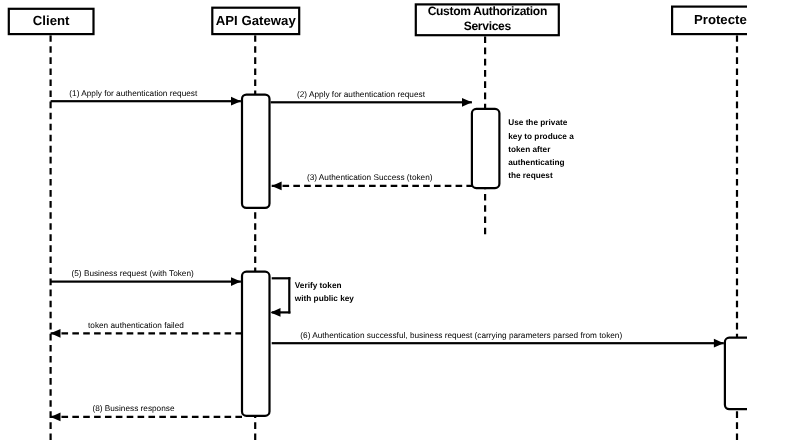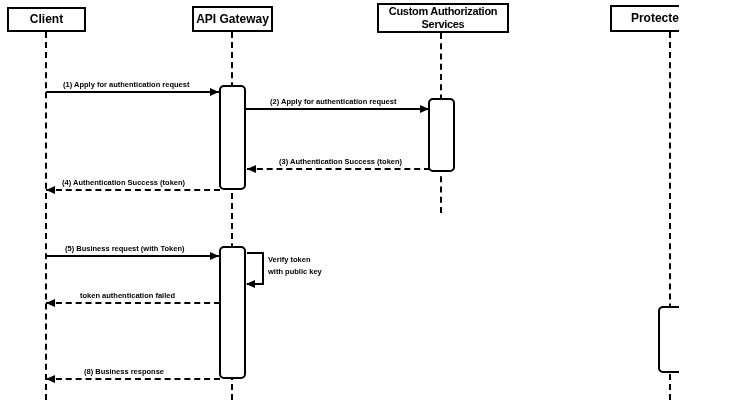--- a/index.html
+++ b/index.html
@@ -21,21 +21,21 @@
     position:absolute;background:#fff;border:2px solid #000;border-radius:5px;
     box-sizing:border-box;z-index:2;
   }
   
   .msg{position:absolute;height:14px;z-index:3;}
   .msg-line{position:absolute;left:0;right:0;bottom:0;height:0;}
   .msg-line.solid{border-top:2px solid #000;}
   .msg-line.dashed{border-top:2px dashed #000;}
   .msg-label{
     position:absolute;bottom:4px;white-space:nowrap;
-    font-size:7.5px;font-weight:bold;line-height:9px;margin-top:34px;
+    font-size:7.5px;font-weight:normal;line-height:9px;margin-top:34px;
   }
   .arrowhead{position:absolute;bottom:-3px;width:0;height:0;
     border-top:4px solid transparent;border-bottom:4px solid transparent;}
   .arrowhead.right{right:0;border-left:9px solid #000;}
   .arrowhead.left{left:0;border-right:9px solid #000;}
   
   .self-loop{
     position:absolute;left:247px;top:252px;width:17px;height:33px;z-index:3;
     border-top:2px solid #000;border-right:2px solid #000;border-bottom:2px solid #000;
     box-sizing:border-box;
@@ -74,58 +74,63 @@
   <div class="activation" style="left:219px;top:246px;width:27px;height:133px;"></div>
   <div class="activation" style="left:428px;top:98px;width:27px;height:74px;"></div>
   <div class="activation" style="left:658px;top:306px;width:27px;height:67px;"></div>
 
   <div class="msg" style="left:46px;top:79px;width:173px;">
     <div class="msg-label" style="left:17px;">(1) Apply for authentication request</div>
     <div class="msg-line solid"></div>
     <div class="arrowhead right"></div>
   </div>
 
-  <div class="msg" style="left:246px;top:96px;width:183px;">
+  <div class="msg" style="left:246px;top:80px;width:183px;">
     <div class="msg-label" style="left:24px;">(2) Apply for authentication request</div>
     <div class="msg-line solid"></div>
     <div class="arrowhead right"></div>
   </div>
 
   <div class="msg" style="left:247px;top:156px;width:183px;">
     <div class="msg-label" style="left:32px;">(3) Authentication Success (token)</div>
     <div class="msg-line dashed"></div>
     <div class="arrowhead left"></div>
   </div>
 
-  <div class="msg" style="left:46px;top:177px;width:174px;">
-    <div class="msg-label" style="left:16px;">(4) Authentication Success (token)</div>
-    <div class="msg-line dashed"></div>
-    <div class="arrowhead left"></div>
-  </div>
 
   <div class="msg" style="left:46px;top:243px;width:173px;">
     <div class="msg-label" style="left:19px;">(5) Business request (with Token)</div>
     <div class="msg-line solid"></div>
     <div class="arrowhead right"></div>
   </div>
 
   <div class="self-loop">
     <div class="arrowhead left"></div>
   </div>
   <div class="note" style="left:268px;top:254px;">Verify token
 with public key</div>
 
   <div class="msg" style="left:46px;top:290px;width:174px;">
     <div class="msg-label" style="left:34px;">token authentication failed</div>
     <div class="msg-line dashed"></div>
     <div class="arrowhead left"></div>
   </div>
 
+  <div class="msg" style="left:247px;top:299px;width:411px;">
+    <div class="msg-label" style="left:26px;">(6) Authentication successful, business request (carrying parameters parsed from token)</div>
+    <div class="msg-line solid"></div>
+    <div class="arrowhead right"></div>
+  </div>
 
 
   <div class="msg" style="left:46px;top:366px;width:174px;">
     <div class="msg-label" style="left:38px;">(8) Business response</div>
     <div class="msg-line dashed"></div>
     <div class="arrowhead left"></div>
   </div>
 
+  <div class="note" style="left:462px;top:106px;">Use the private
+key to produce a
+token after
+authenticating
+the request</div>
 
 </div>
 
 </body></html>

